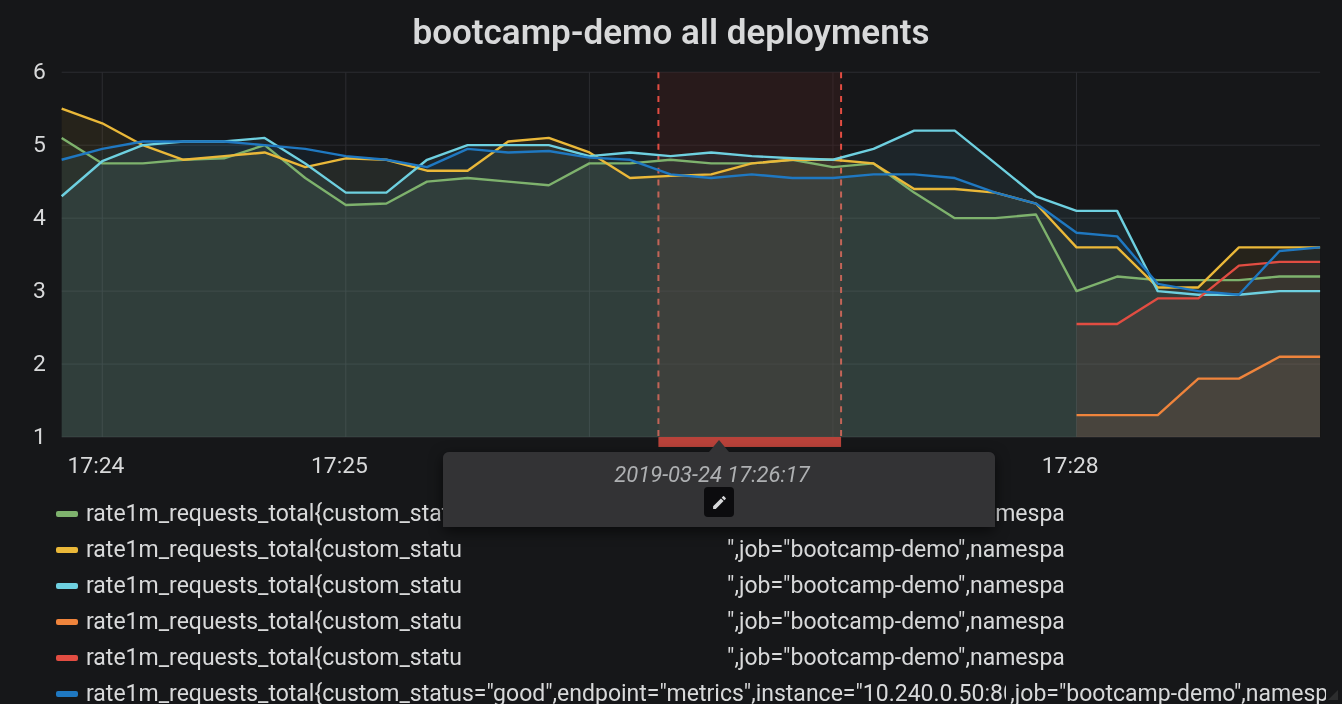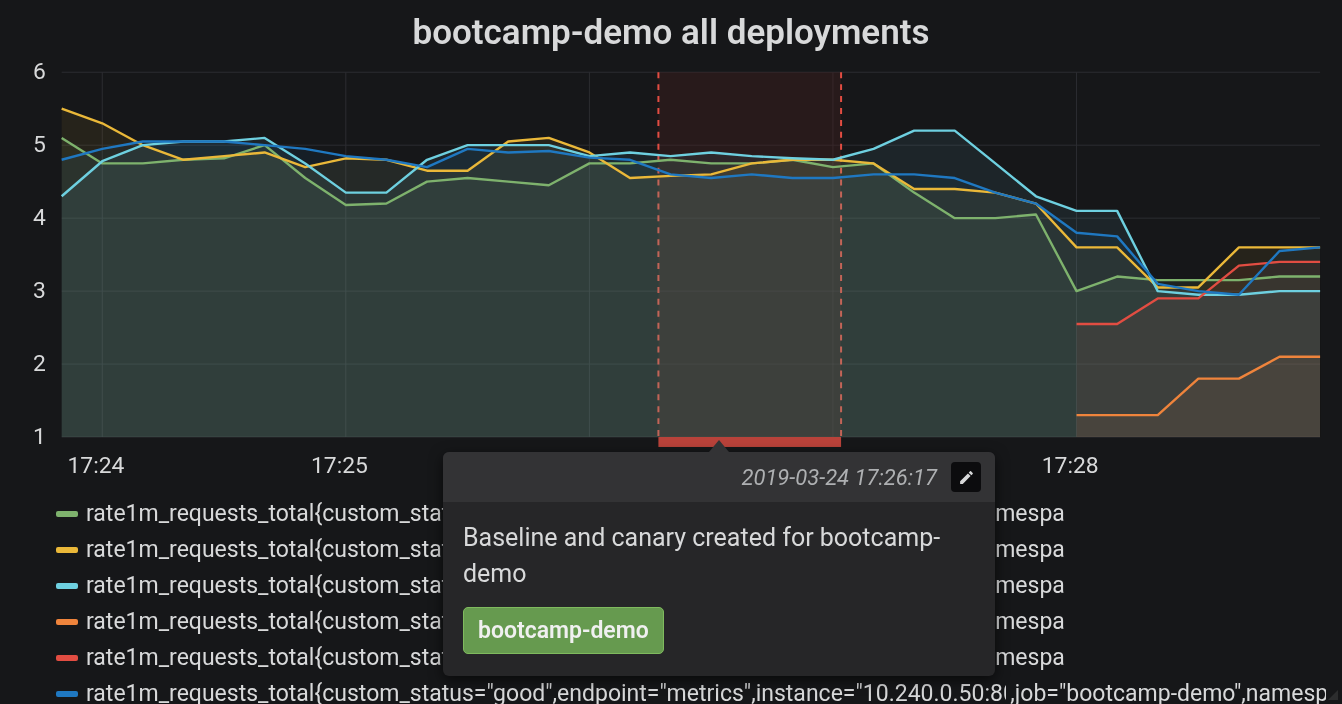--- a/index.html
+++ b/index.html
@@ -77,20 +77,21 @@
     z-index: 10;
   }
   .tooltip-header {
     background: #333335;
     border-radius: 6px 6px 0 0;
     display: flex;
     align-items: center;
     justify-content: flex-end;
     padding: 10px 14px;
     font-size: 22px;
+    flex-direction: column;
   }
   .tooltip-timestamp {
     font-style: italic;
     color: #aeb0b2;
     margin-right: 14px;
   }
   .edit-btn {
     width: 30px;
     height: 30px;
     border-radius: 4px;
@@ -223,20 +224,16 @@
   <div class="tooltip">
     <div class="tooltip-arrow"></div>
     <div class="tooltip-header">
       <span class="tooltip-timestamp">2019-03-24 17:26:17</span>
       <span class="edit-btn" title="Edit annotation">
         <svg viewBox="0 0 24 24">
             <path d="M3 17.25V21h3.75l11-11.03-3.75-3.75L3 17.25zM20.71 7.04a1 1 0 0 0 0-1.41l-2.34-2.34a1 1 0 0 0-1.41 0l-1.83 1.83 3.75 3.75 1.83-1.83z"></path>
           </svg>
       </span>
     </div>
-    <div class="tooltip-body">
-      <div>Baseline and canary created for bootcamp-demo</div>
-      <span class="tag">bootcamp-demo</span>
-    </div>
   </div>
 
   <div class="resize-handle"></div>
 </div>
 
 </body></html>

